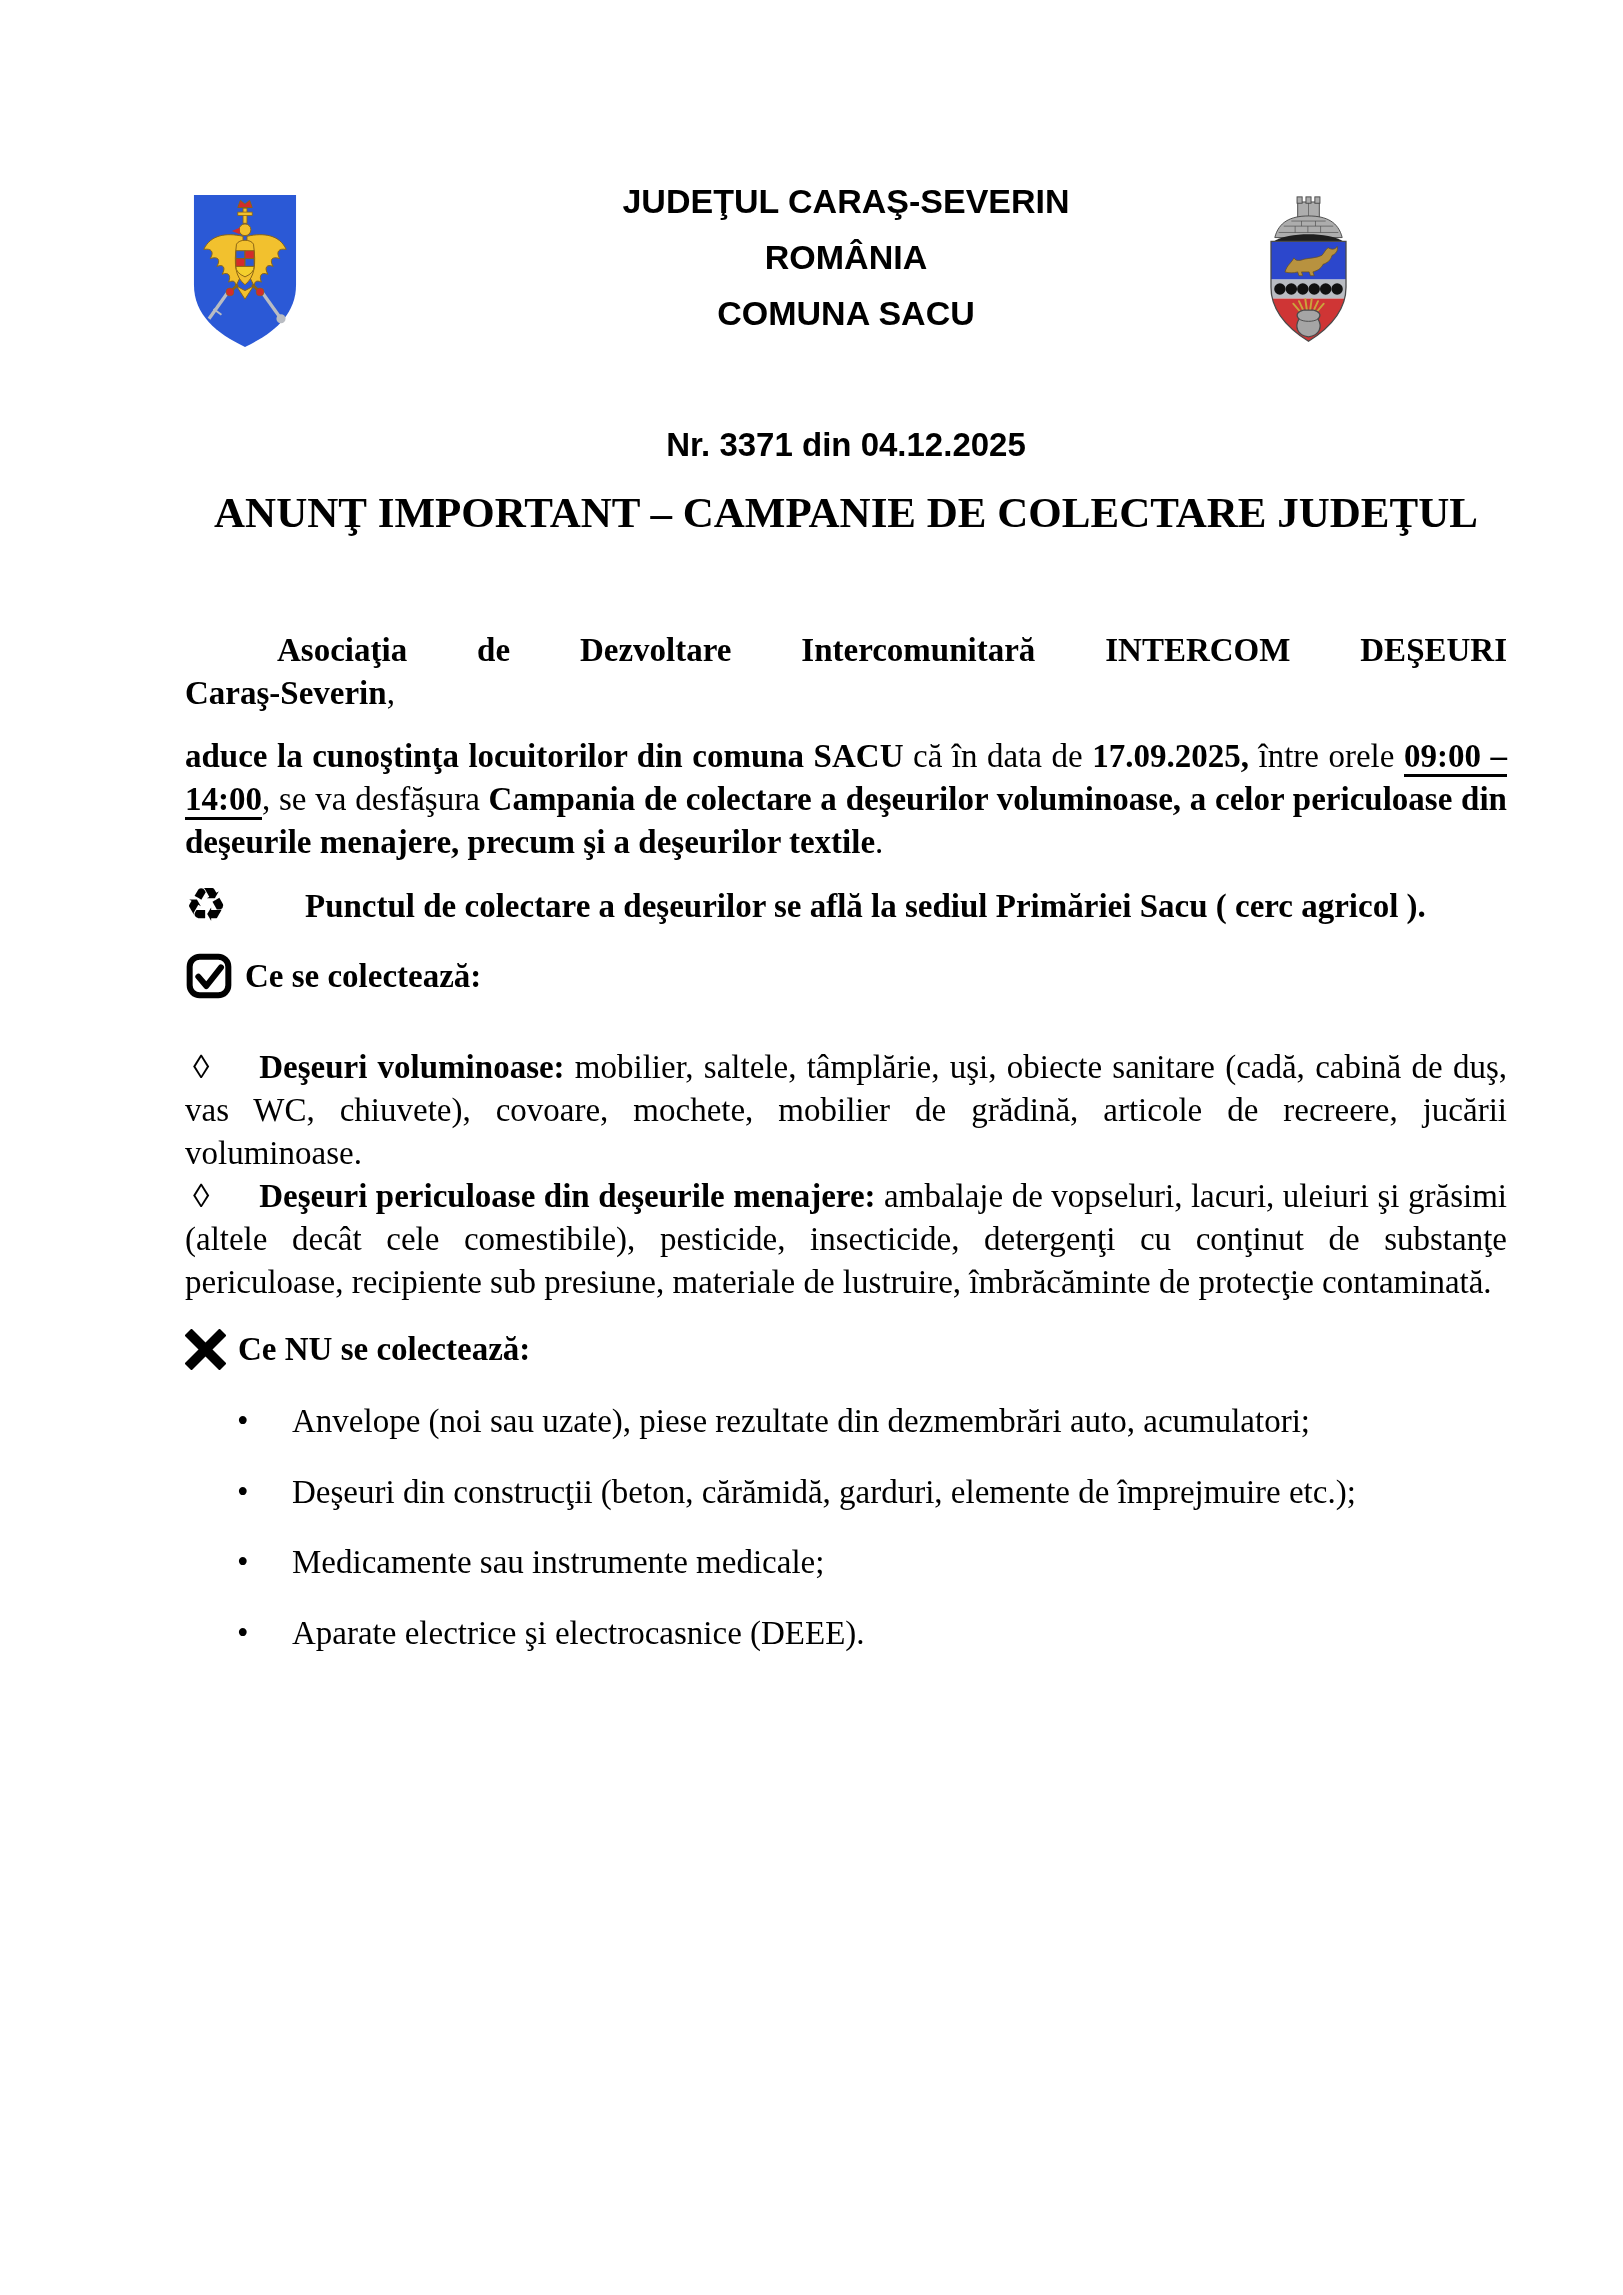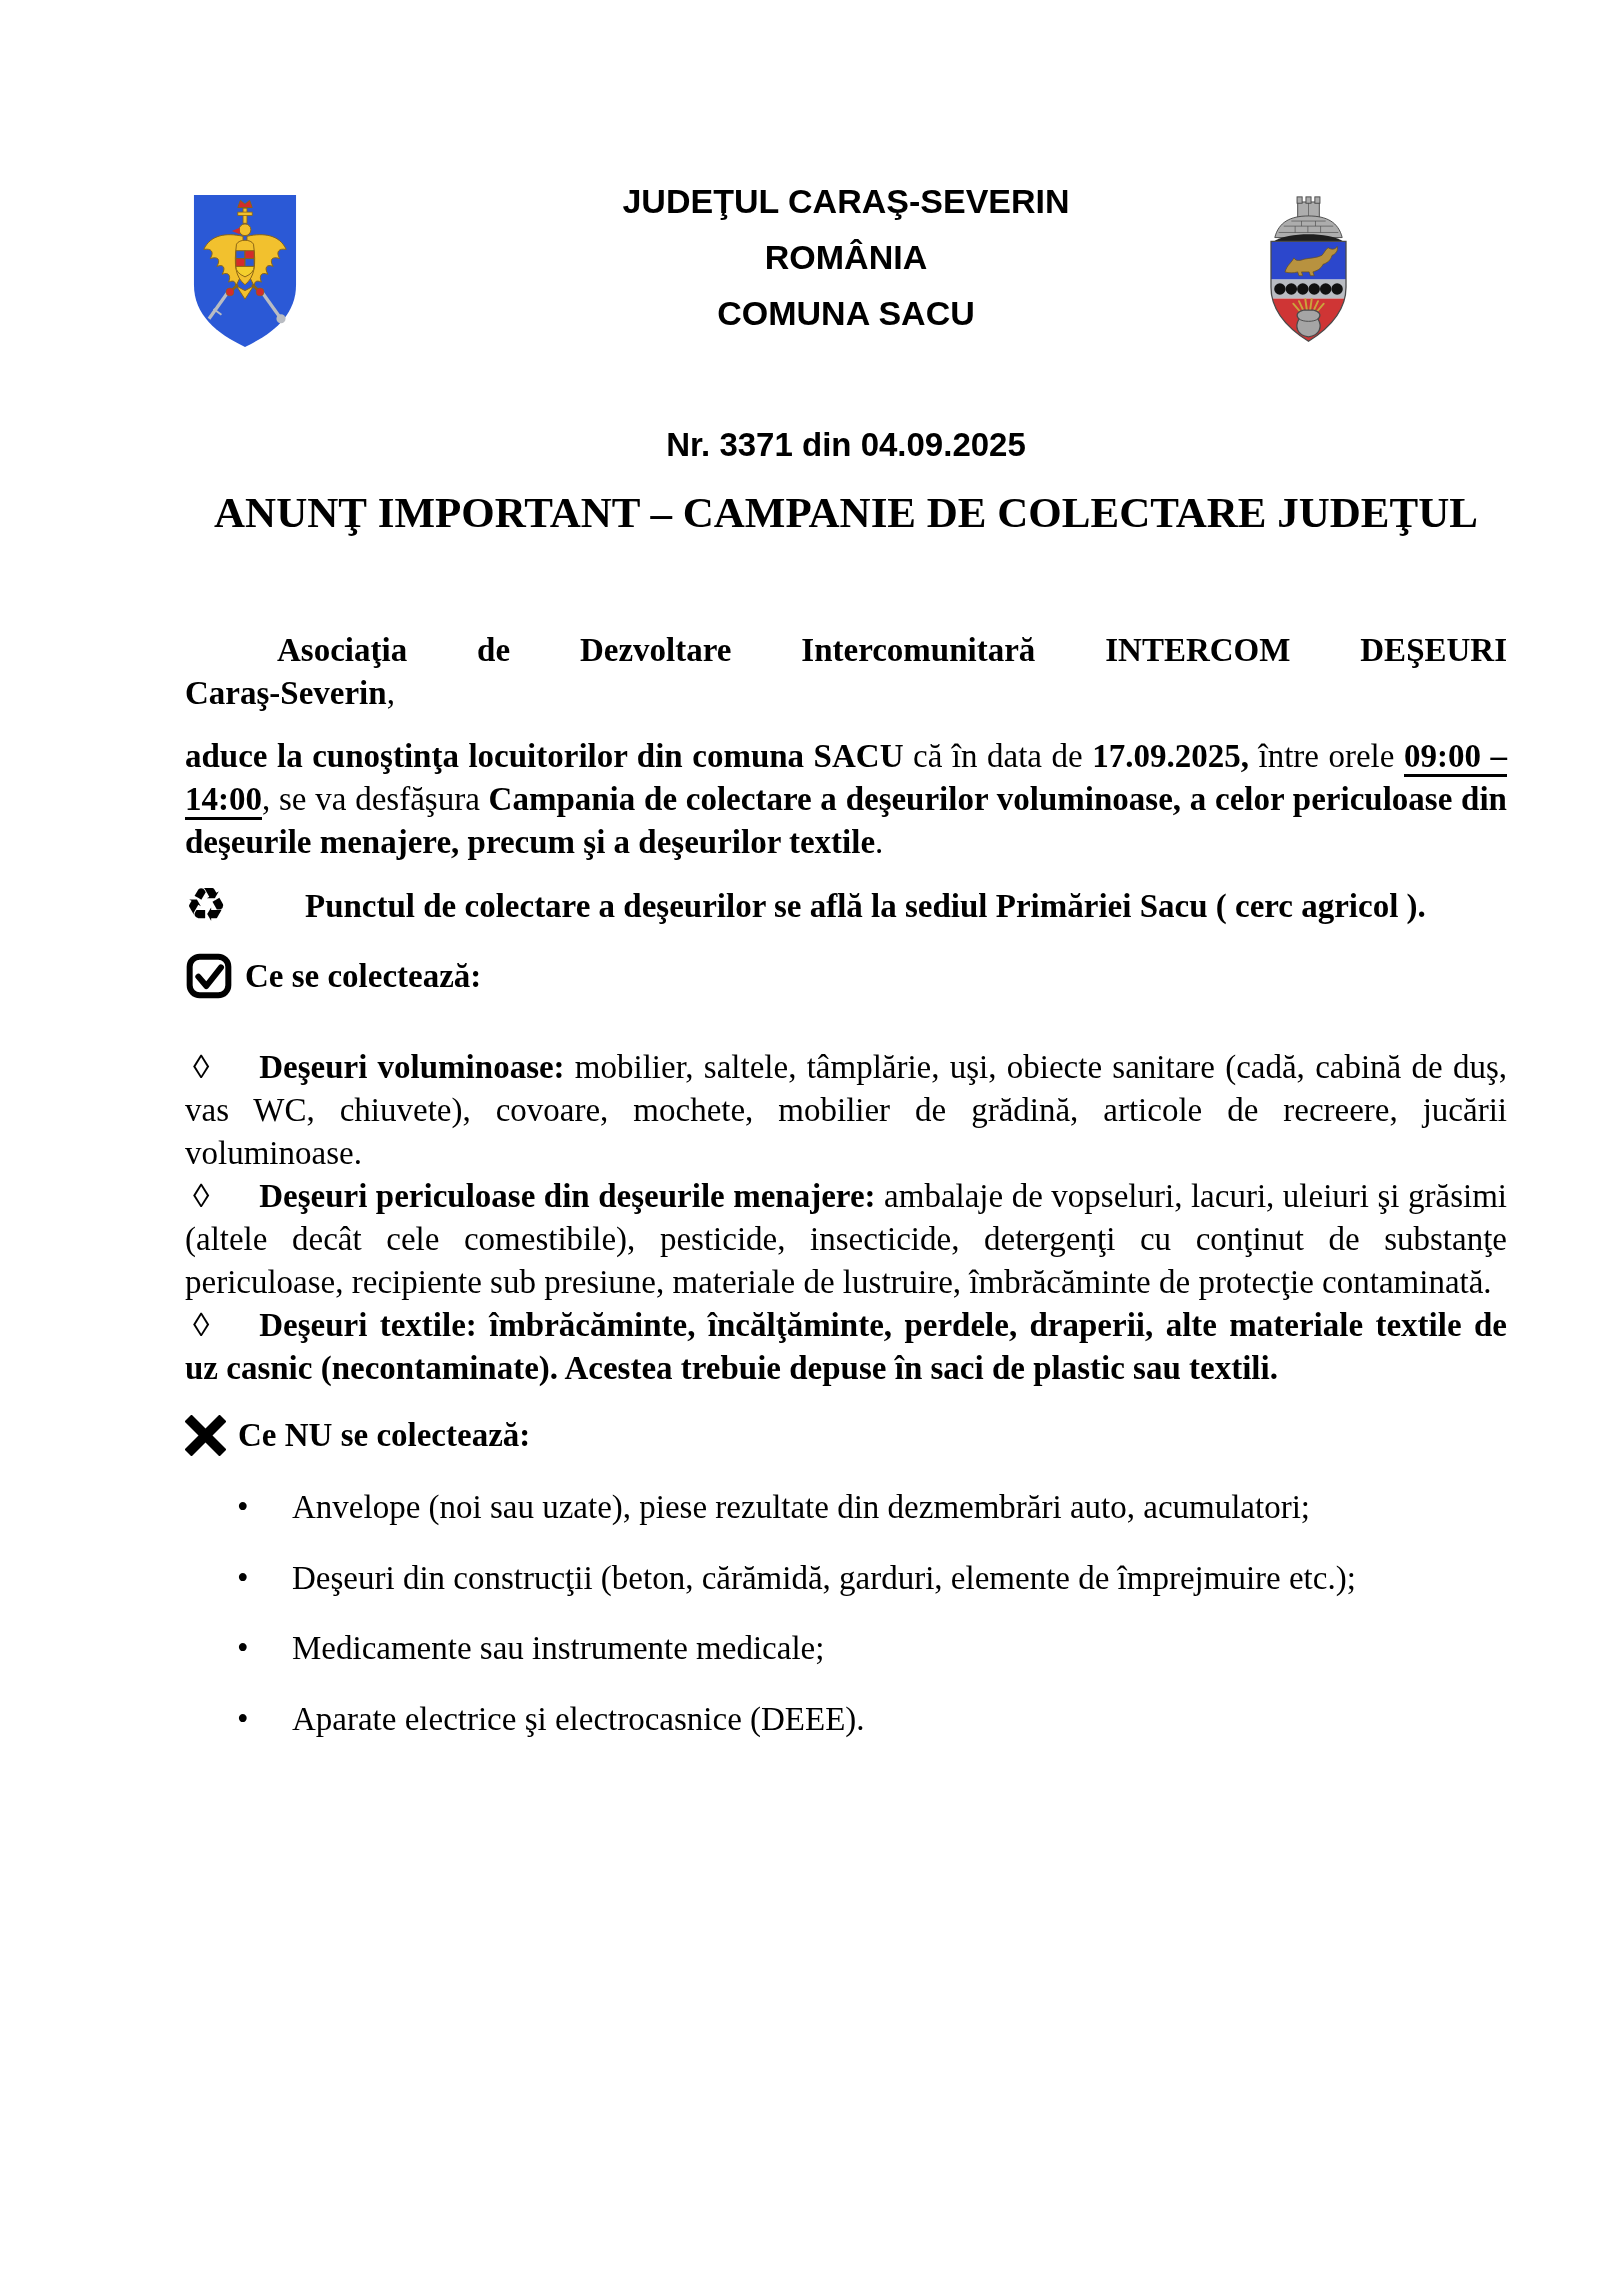--- a/index.html
+++ b/index.html
@@ -142,41 +142,40 @@
       </svg>
     </div>
 
     <div class="header-text">
       <div>JUDEŢUL CARAŞ-SEVERIN</div>
       <div>ROMÂNIA</div>
       <div>COMUNA SACU</div>
     </div>
   </div>
 
-  <div class="nr-line">Nr. 3371 din 04.09.2025</div>
+  <div class="nr-line">Nr. 3371 din 04.12.2025</div>
 
   <div class="doc-title">ANUNŢ IMPORTANT – CAMPANIE DE COLECTARE JUDEŢUL</div>
 
   <div id="content">
       <div class="block b-line-just" style="text-indent: 92px;"><span class="bold">Asociaţia de Dezvoltare Intercomunitară INTERCOM DEŞEURI</span></div>
       <div class="block b-line"><span class="bold">Caraş-Severin</span><span>,</span></div>
       <div class="block b-paragraph"><span class="bold">aduce la cunoştinţa locuitorilor din comuna SACU </span><span>că în data de </span><span class="bold">17.09.2025,</span><span> între orele </span><span class="bold underline">09:00 – 14:00</span><span>, se va desfăşura </span><span class="bold">Campania de colectare a deşeurilor voluminoase, a celor periculoase din deşeurile menajere, precum şi a deşeurilor textile</span><span>.</span></div>
       <div class="block b-paragraph"><span class="glyph-icon icon-recycle">♻</span><span class="tab-spacer"></span><span class="bold">Punctul de colectare a deşeurilor se află la sediul Primăriei Sacu ( cerc agricol ).</span></div>
       <div class="block b-heading">
         <span class="icon-box">
           <svg viewBox="0 0 72 72" width="48" height="48">
             <rect x="7" y="7" width="58" height="58" rx="15" fill="none" stroke="#000" stroke-width="9"></rect>
             <path d="M20 37 L32 51 L54 23" fill="none" stroke="#000" stroke-width="9" stroke-linecap="round" stroke-linejoin="round"></path>
           </svg>
         </span>
         <span><span class="bold">Ce se colectează:</span></span>
       </div>
       <div class="block b-diamond-item"><span class="diamond">◊</span><span class="bold">Deşeuri voluminoase:</span><span> mobilier, saltele, tâmplărie, uşi, obiecte sanitare (cadă, cabină de duş, vas WC, chiuvete), covoare, mochete, mobilier de grădină, articole de recreere, jucării voluminoase.</span></div>
       <div class="block b-diamond-item"><span class="diamond">◊</span><span class="bold">Deşeuri periculoase din deşeurile menajere:</span><span> ambalaje de vopseluri, lacuri, uleiuri şi grăsimi (altele decât cele comestibile), pesticide, insecticide, detergenţi cu conţinut de substanţe periculoase, recipiente sub presiune, materiale de lustruire, îmbrăcăminte de protecţie contaminată.</span></div>
-      <div class="block b-diamond-item"><span class="diamond">◊</span><span class="bold">Deşeuri textile:</span><span class="bold"> îmbrăcăminte, încălţăminte, perdele, draperii, alte materiale textile de uz casnic (necontaminate). Acestea trebuie depuse în saci de plastic sau textili.</span></div>
       <div class="block b-heading">
         <span class="icon-box">
           <svg viewBox="0 0 58 58" width="41" height="41">
             <g fill="#000" transform="rotate(45 29 29)">
               <rect x="22" y="-6" width="14" height="70"></rect>
               <rect x="-6" y="22" width="70" height="14"></rect>
             </g>
           </svg>
         </span>
         <span><span class="bold">Ce NU se colectează:</span></span>

